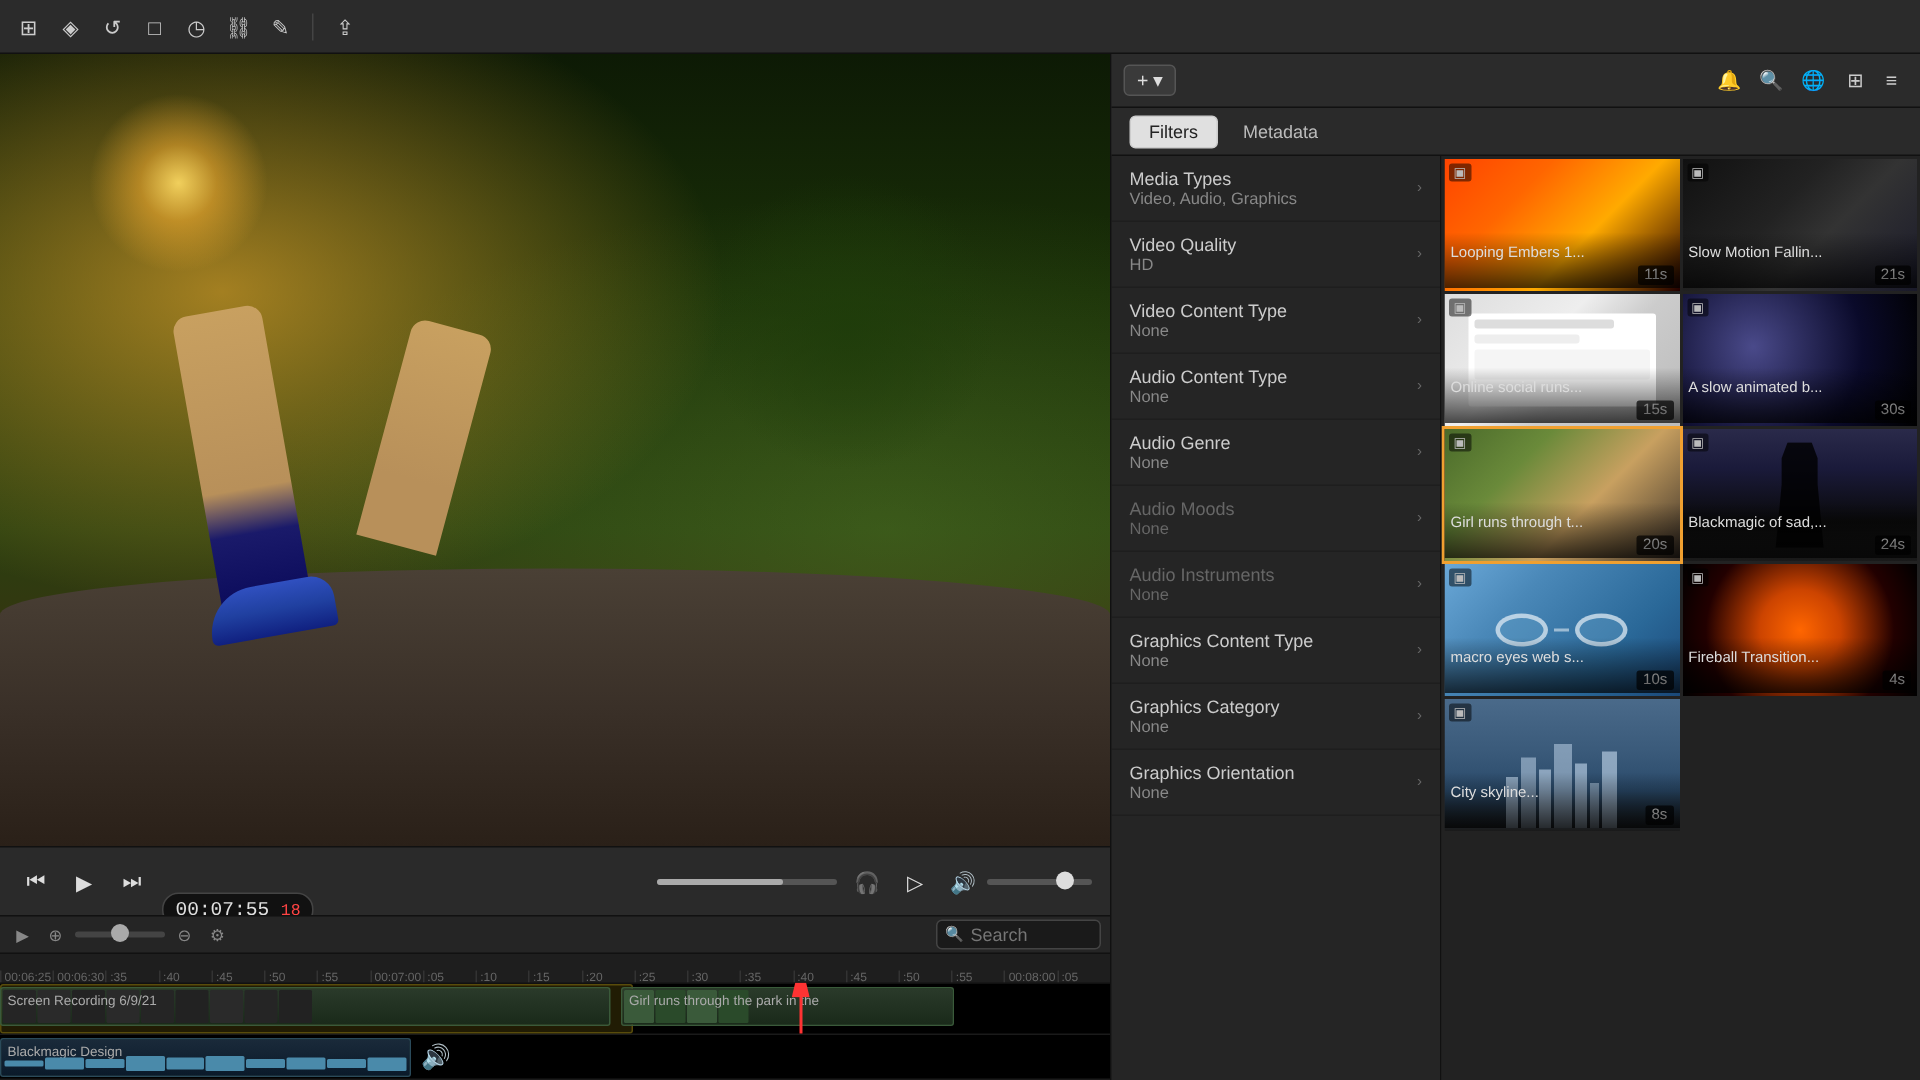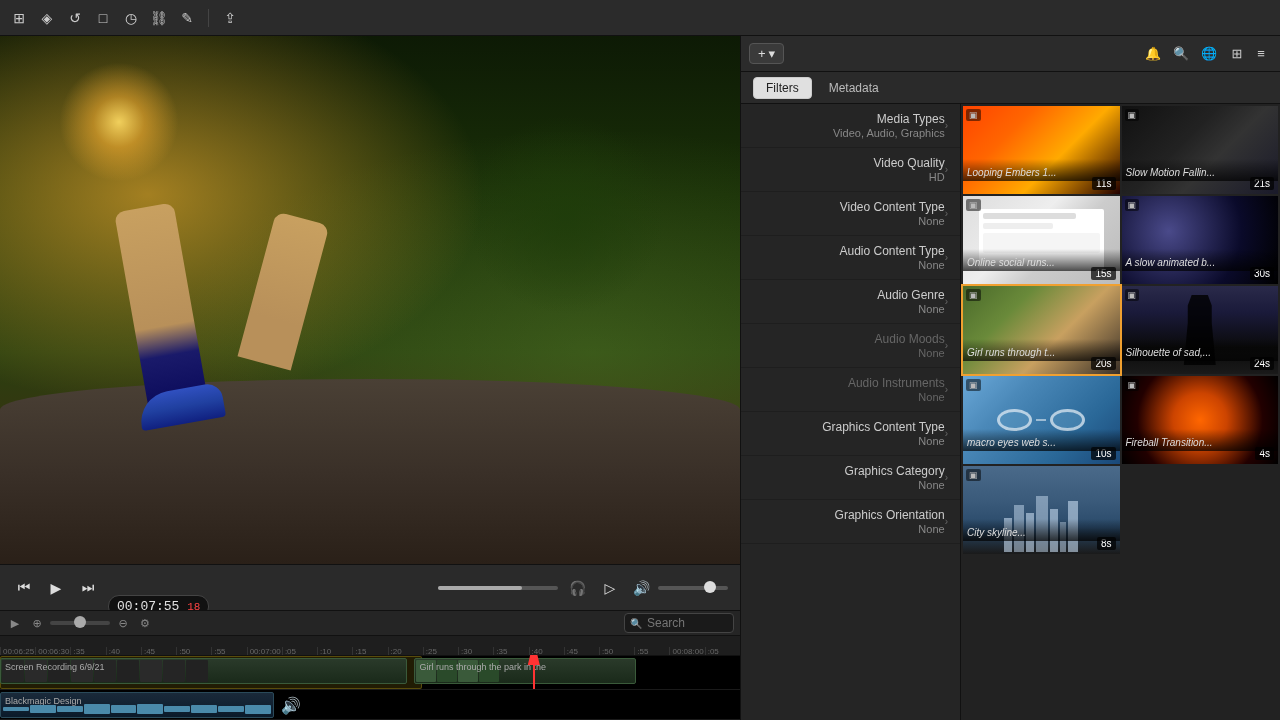--- a/index.html
+++ b/index.html
@@ -358,21 +358,20 @@
     }
 
     .filter-chevron {
       color: #666;
       font-size: 10px;
       flex-shrink: 0;
     }
 
     .filter-text-col {
       flex: 1;
-      text-align: right;
     }
 
     
     .media-grid-panel {
       flex: 1;
       overflow-y: auto;
       background: #222;
     }
 
     .media-grid-panel::-webkit-scrollbar { width: 6px; }
@@ -413,31 +412,30 @@
       right: 4px;
       background: rgba(0,0,0,0.7);
       color: #fff;
       font-size: 10px;
       padding: 1px 4px;
       border-radius: 2px;
     }
 
     .media-title {
       position: absolute;
-      bottom: 13px;
+      bottom: 2px;
       left: 0;
       right: 0;
       background: linear-gradient(transparent, rgba(0,0,0,0.7));
       color: #ddd;
       font-size: 10px;
-      padding: 8px 4px 3px;
+      padding: 8px 4px 18px;
       white-space: nowrap;
       overflow: hidden;
       text-overflow: ellipsis;
-      font-style: italic;
     }
 
     .media-icon-badge {
       position: absolute;
       top: 3px;
       left: 3px;
       background: rgba(0,0,0,0.5);
       border-radius: 2px;
       padding: 1px 3px;
       font-size: 9px;
@@ -996,21 +994,21 @@
             <div class="media-duration">20s</div>
             <div class="media-title">Girl runs through t...</div>
           </div>
 
           <div class="media-item">
             <div class="media-thumb thumb-silhouette" style="display:flex;align-items:center;justify-content:center;">
               <div style="width:40px;height:80%;background:rgba(0,0,0,0.8);clip-path:polygon(30% 0%, 70% 0%, 80% 15%, 80% 40%, 90% 100%, 10% 100%, 20% 40%, 20% 15%);"></div>
             </div>
             <div class="media-icon-badge">▣</div>
             <div class="media-duration">24s</div>
-            <div class="media-title">Silhouette of sad,...</div>
+            <div class="media-title">Blackmagic of sad,...</div>
           </div>
 
           <div class="media-item">
             <div class="media-thumb thumb-glasses" style="display:flex;align-items:center;justify-content:center;">
               <div style="display:flex;gap:4px;align-items:center;">
                 <div style="width:35px;height:22px;border:3px solid rgba(255,255,255,0.6);border-radius:50%;background:rgba(100,160,200,0.4);"></div>
                 <div style="width:10px;height:2px;background:rgba(255,255,255,0.5);"></div>
                 <div style="width:35px;height:22px;border:3px solid rgba(255,255,255,0.6);border-radius:50%;background:rgba(100,160,200,0.4);"></div>
               </div>
             </div>

